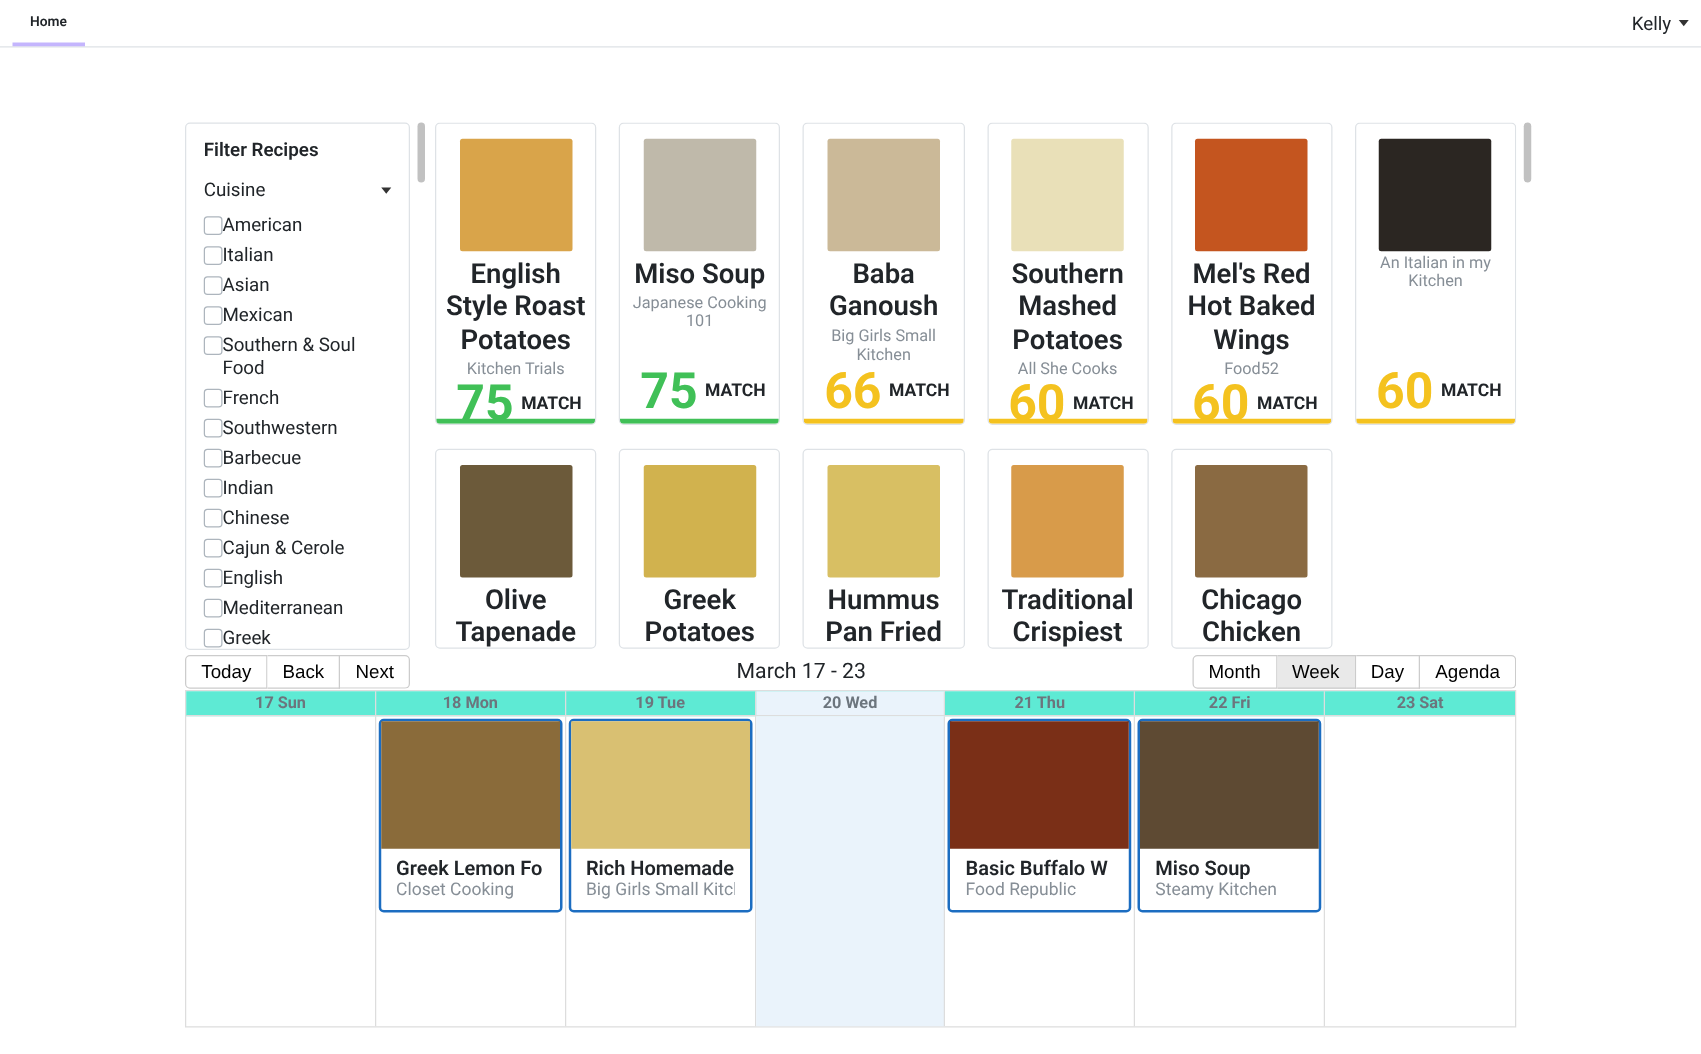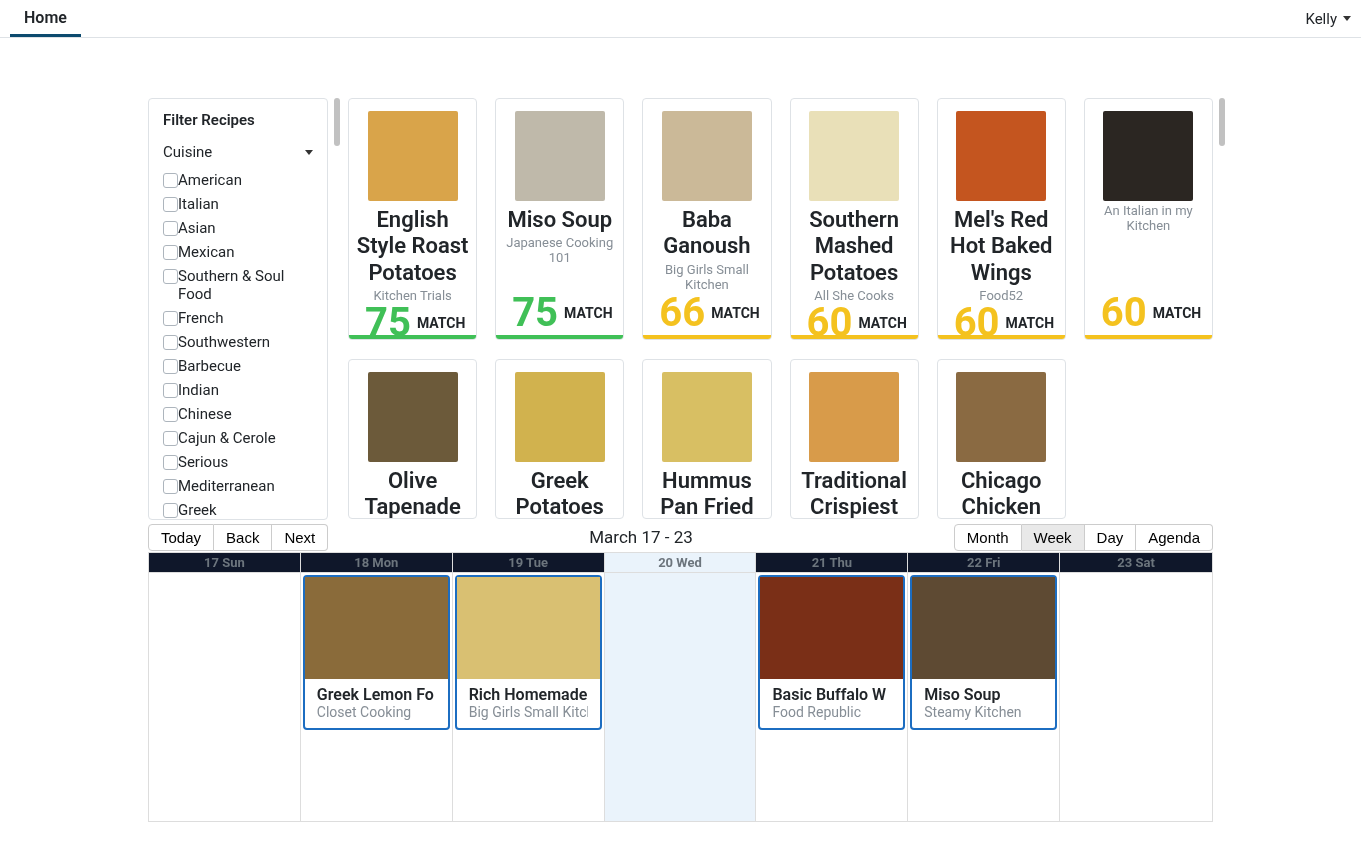--- a/index.html
+++ b/index.html
@@ -19,23 +19,23 @@
     display: flex;
     align-items: center;
     justify-content: space-between;
     padding: 0 10px;
   }
   .topbar .home-tab {
     height: 100%;
     display: flex;
     align-items: center;
     padding: 0 14px;
-    font-size: 16px;
+    font-size: 11px;
     font-weight: 600;
-    border-bottom: 3px solid #0c4a6e;
+    border-bottom: 3px solid #c4b5fd;
     cursor: pointer;
   }
   .user-menu {
     display: flex;
     align-items: center;
     gap: 6px;
     font-size: 15px;
     cursor: pointer;
   }
   .caret {
@@ -204,21 +204,21 @@
   .cal-grid {
     border:1px solid #ddd;
     height: 270px;
     display:flex;
     flex-direction:column;
   }
   .cal-hdr-row {
     display:grid;
     grid-template-columns: repeat(7, 1fr);
     border-bottom:1px solid #ddd;
-    background:#0f172a;
+    background:#5eead4;
   }
   .cal-hdr-cell {
     text-align:center;
     font-size:13px;
     font-weight:700;
     color:#6c757d;
     padding:2px 0;
     border-right:1px solid #ddd;
   }
   .cal-hdr-cell:last-child { border-right:none; }
@@ -316,21 +316,21 @@
             <label class="cuisine-item">
               <span class="checkbox"></span>
               <span>Chinese</span>
             </label>
             <label class="cuisine-item">
               <span class="checkbox"></span>
               <span>Cajun &amp; Cerole</span>
             </label>
             <label class="cuisine-item">
               <span class="checkbox"></span>
-              <span>Serious</span>
+              <span>English</span>
             </label>
             <label class="cuisine-item">
               <span class="checkbox"></span>
               <span>Mediterranean</span>
             </label>
             <label class="cuisine-item">
               <span class="checkbox"></span>
               <span>Greek</span>
             </label>
           </div>

